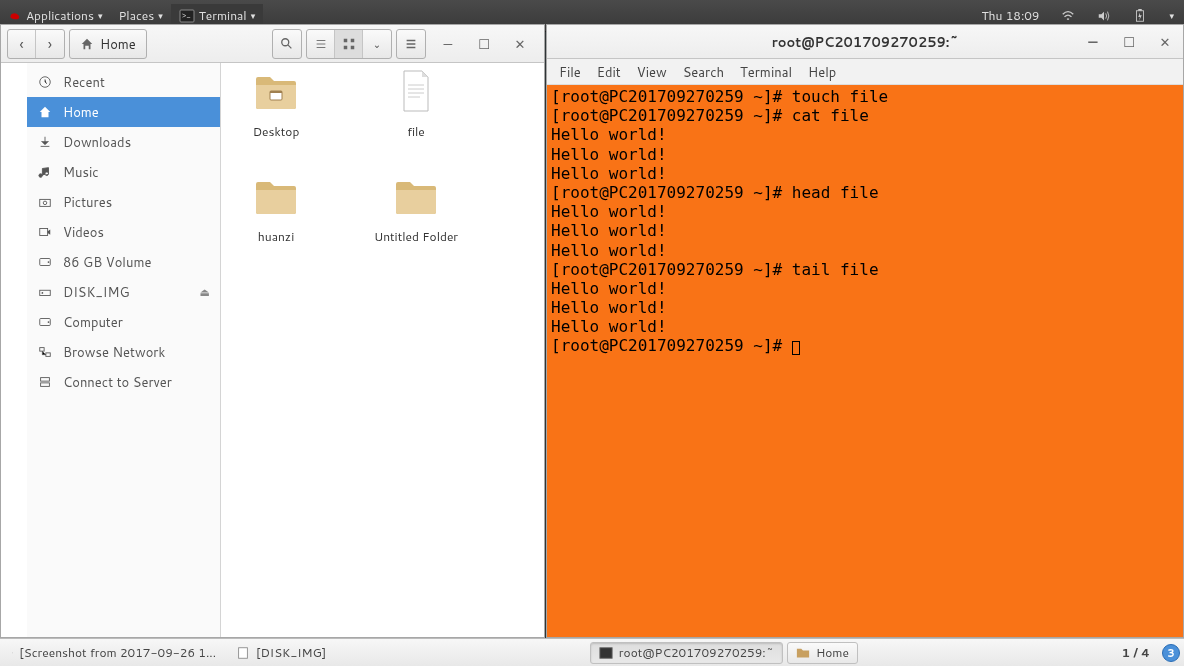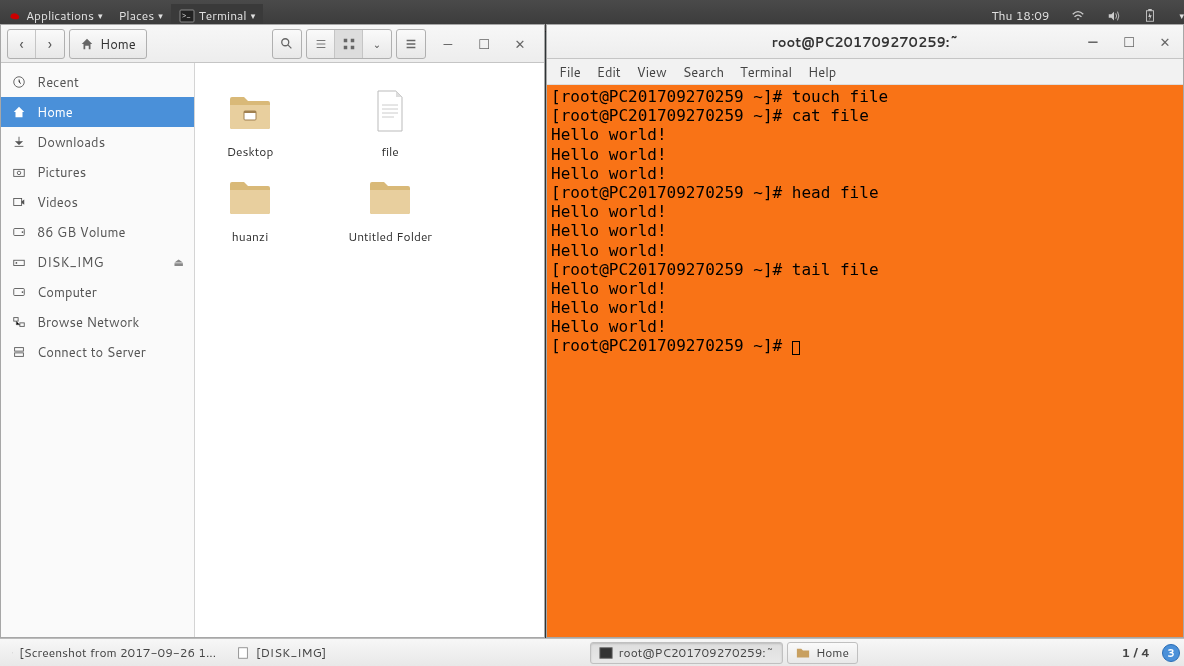--- a/index.html
+++ b/index.html
@@ -4,43 +4,43 @@
 <style>
 * { box-sizing: border-box; margin: 0; padding: 0; font-family: "Cantarell", "DejaVu Sans", sans-serif; }
 body { width: 1184px; height: 666px; background: #2e3436; overflow: hidden; position: relative; }
 
 
 .top-panel { height: 32px; background: linear-gradient(#4a4a4a, #383838); color: #e0e0e0; display: flex; align-items: center; font-size: 12px; border-bottom: 1px solid #222; text-align: center; }
 .top-panel .left { display: flex; align-items: center; }
 .top-panel .menuitem { padding: 0 8px; display: flex; align-items: center; height: 24px; cursor: pointer; }
 .top-panel .menuitem .arrow { font-size: 9px; margin-left: 4px; }
 .top-panel .menuitem svg { margin-right: 4px; }
-.top-panel .right { margin-left: auto; display: flex; align-items: center; gap: 22px; }
+.top-panel .right { margin-left: auto; display: flex; align-items: center; gap: 22px; padding-right: 10px; }
 .top-panel .tray-icon { display: flex; align-items: center; }
 .rh-hat { width: 14px; height: 14px; }
 
 
 .files-window { position: absolute; left: 0; top: 24px; width: 545px; height: 614px; background: #fff; border: 1px solid #a7a7a7; display: flex; flex-direction: column; }
 .files-toolbar { height: 38px; background: linear-gradient(#f7f7f7,#ededed); border-bottom: 1px solid #c5c5c5; display: flex; align-items: center; padding: 0 6px; gap: 4px; }
 .tb-btn-group { display: flex; border: 1px solid #b0b0b0; border-radius: 3px; background: linear-gradient(#fafafa,#e8e8e8); }
 .tb-btn { width: 28px; height: 28px; display: flex; align-items: center; justify-content: center; border-right: 1px solid #c5c5c5; cursor: pointer; color: #555; }
 .tb-btn:last-child { border-right: none; }
 .tb-btn.wide { width: auto; padding: 0 10px; gap: 6px; font-size: 13px; color: #333; }
 .tb-spacer { flex: 1; }
 .win-controls { display: flex; gap: 0; }
 .win-btn { width: 36px; height: 38px; display: flex; align-items: center; justify-content: center; color: #666; cursor: pointer; font-size: 13px; }
 
 .files-body { flex: 1; display: flex; overflow: hidden; }
-.sidebar { width: 194px; border-right: 1px solid #d4d4d4; background: #fafafa; overflow-y: auto; padding: 4px 0; }
+.sidebar { width: 194px; border-right: 1px solid #d4d4d4; background: #fafafa; overflow-y: auto; padding: 4px 0; margin-left: 26px; }
 .side-item { height: 30px; display: flex; align-items: center; padding: 0 10px; gap: 10px; font-size: 13px; color: #555; cursor: pointer; position: relative; }
 .side-item.active { background: #4a90d9; color: #fff; }
 .side-item .icon { width: 16px; display: flex; justify-content: center; }
 .side-item .eject { margin-left: auto; font-size: 11px; color: #888; }
 
-.content-area { flex: 1; padding: 24px 10px; display: flex; flex-wrap: wrap; align-content: flex-start; gap: 12px 50px; }
+.content-area { flex: 1; padding: 4px 10px; display: flex; flex-wrap: wrap; align-content: flex-start; gap: 32px 50px; }
 .file-item { width: 90px; text-align: center; font-size: 12px; color: #333; cursor: pointer; }
 .file-item .iconbox { width: 48px; height: 48px; margin: 0 auto 8px; position: relative; }
 
 
 .term-window { position: absolute; left: 546px; top: 24px; width: 638px; height: 614px; background: #fff; border: 1px solid #a7a7a7; display: flex; flex-direction: column; }
 .term-titlebar { height: 34px; background: linear-gradient(#f7f7f7,#ededed); border-bottom: 1px solid #c5c5c5; display: flex; align-items: center; justify-content: center; position: relative; font-size: 13px; color: #333; font-weight: bold; }
 .term-wincontrols { position: absolute; right: 0; top: 0; height: 34px; display: flex; }
 .term-wincontrols .win-btn { height: 34px; }
 .term-menubar { height: 26px; background: #f2f2f2; border-bottom: 1px solid #ddd; display: flex; align-items: center; padding: 0 4px; font-size: 13px; color: #444; }
 .term-menubar .menu { padding: 0 8px; cursor: pointer; }
@@ -179,20 +179,28 @@
           </span>
           <span>Home</span>
         </div>
         <div class="side-item">
           <span class="icon">
             <svg width="14" height="14" viewBox="0 0 16 16">
               <path fill="currentColor" d="M8 2v8M4 7l4 4 4-4M3 13h10" stroke="currentColor"></path>
             </svg>
           </span>
           <span>Downloads</span>
+        </div>
+        <div class="side-item">
+          <span class="icon">
+            <svg width="14" height="14" viewBox="0 0 16 16">
+              <path fill="currentColor" d="M5 12a2 2 0 1 0 0 .1V4l7-1v7a2 2 0 1 0 0 .1" stroke="currentColor"></path>
+            </svg>
+          </span>
+          <span>Music</span>
         </div>
         <div class="side-item">
           <span class="icon">
             <svg width="14" height="14" viewBox="0 0 16 16">
               <rect x="2" y="5" width="12" height="8" fill="none" stroke="currentColor"></rect>
               <circle cx="8" cy="9" r="2" fill="none" stroke="currentColor"></circle>
             </svg>
           </span>
           <span>Pictures</span>
         </div>

